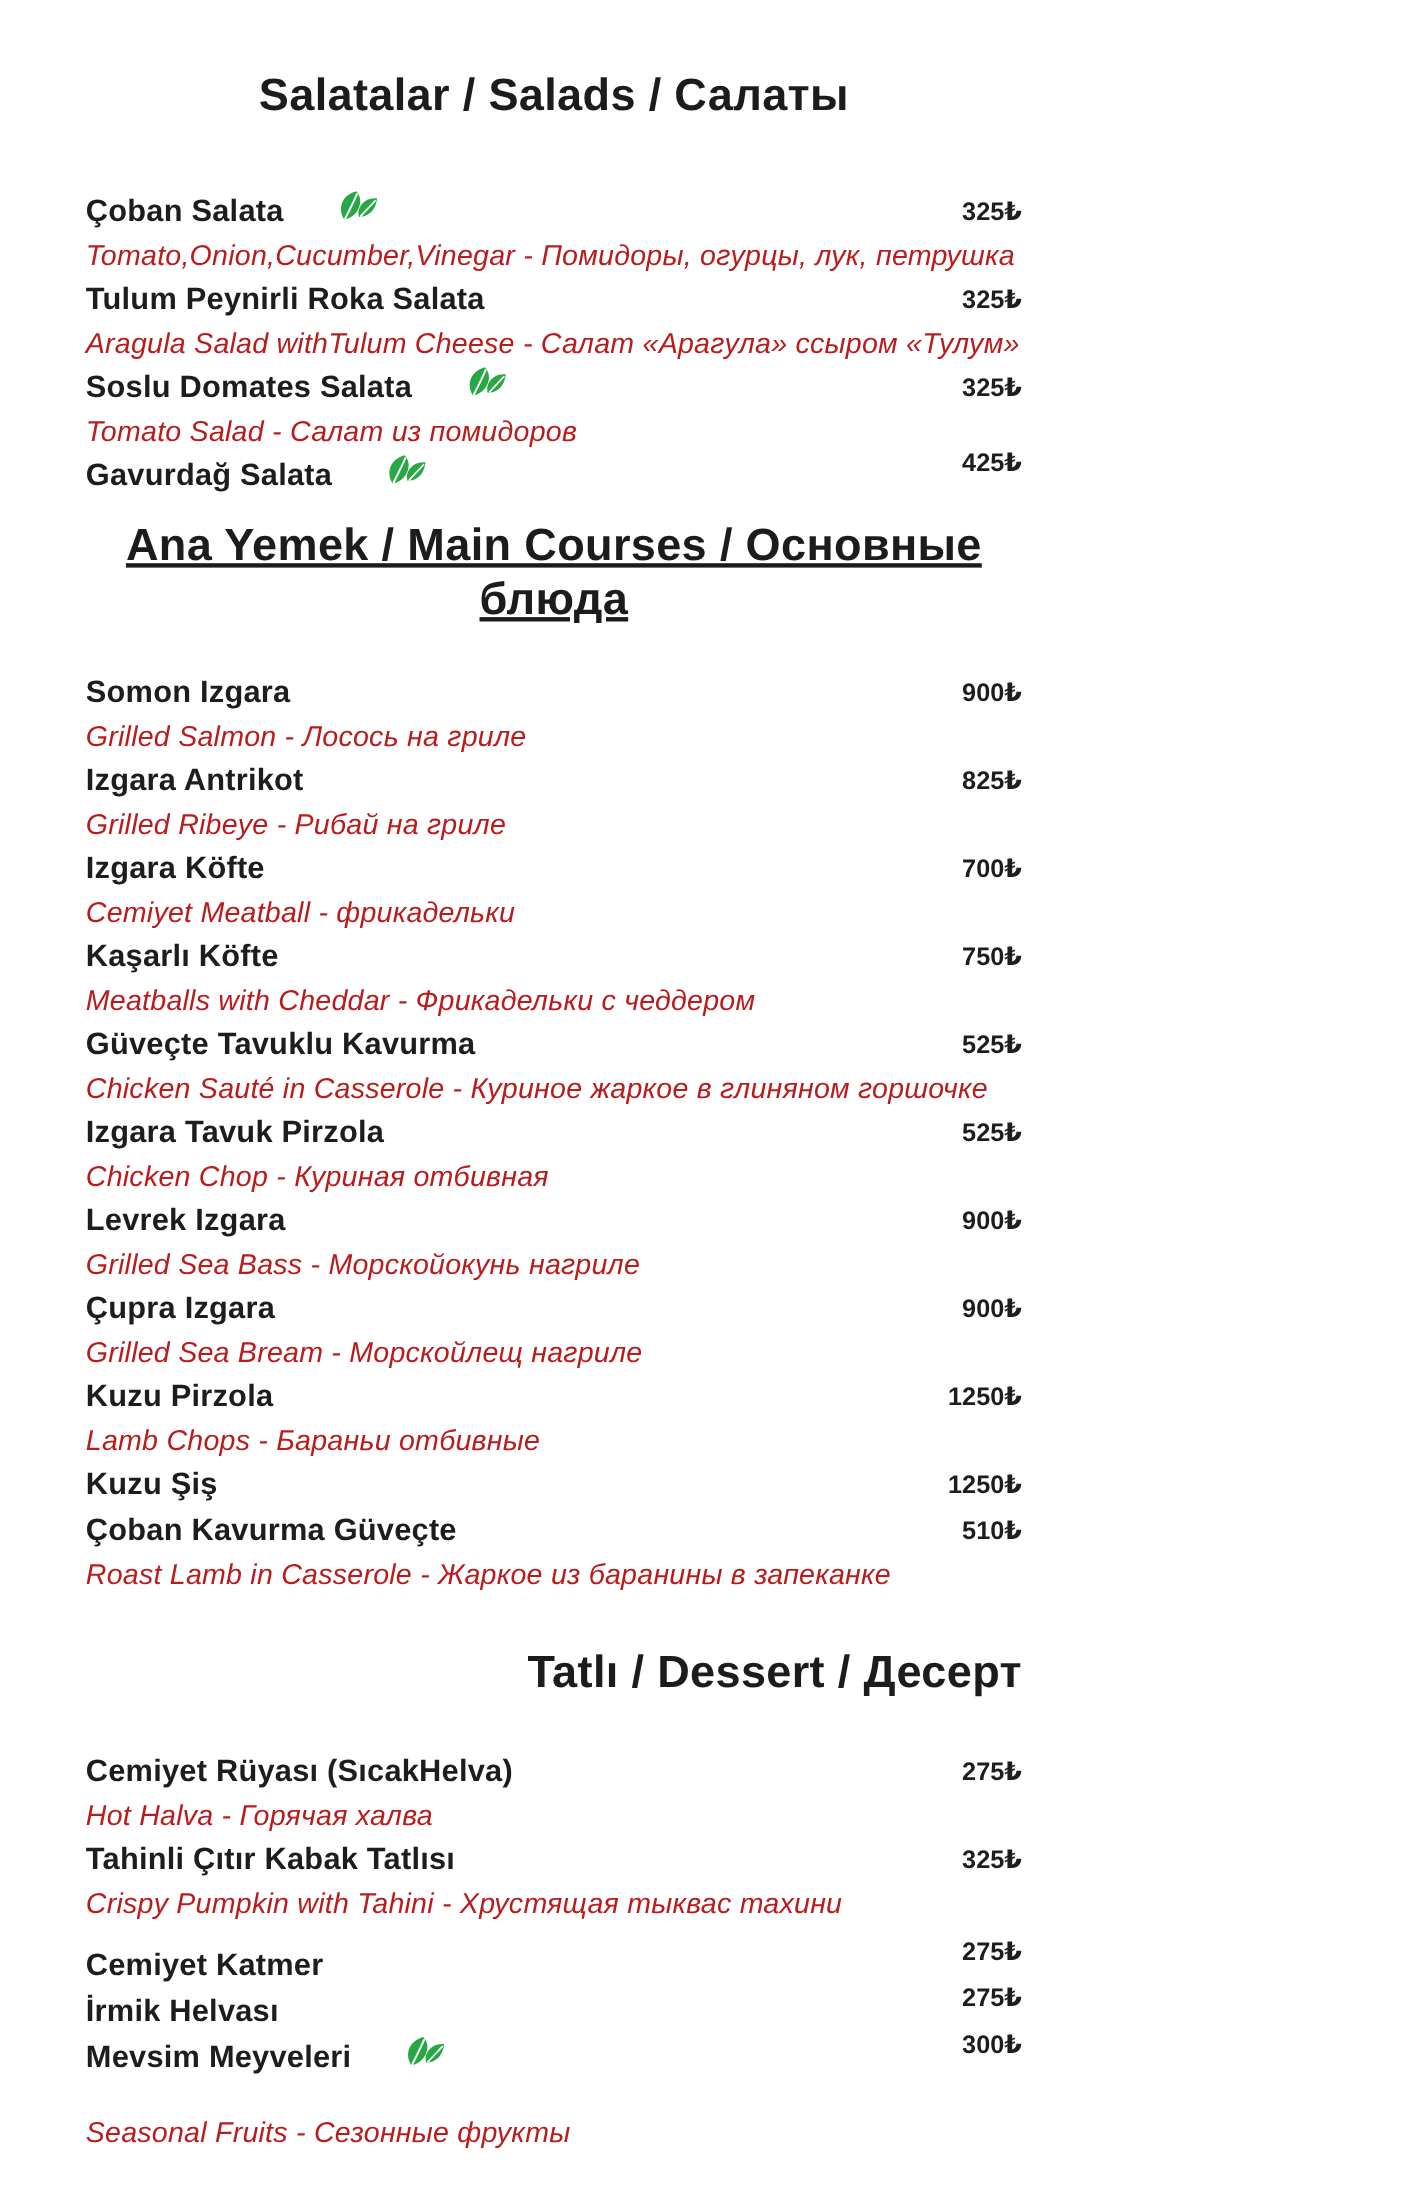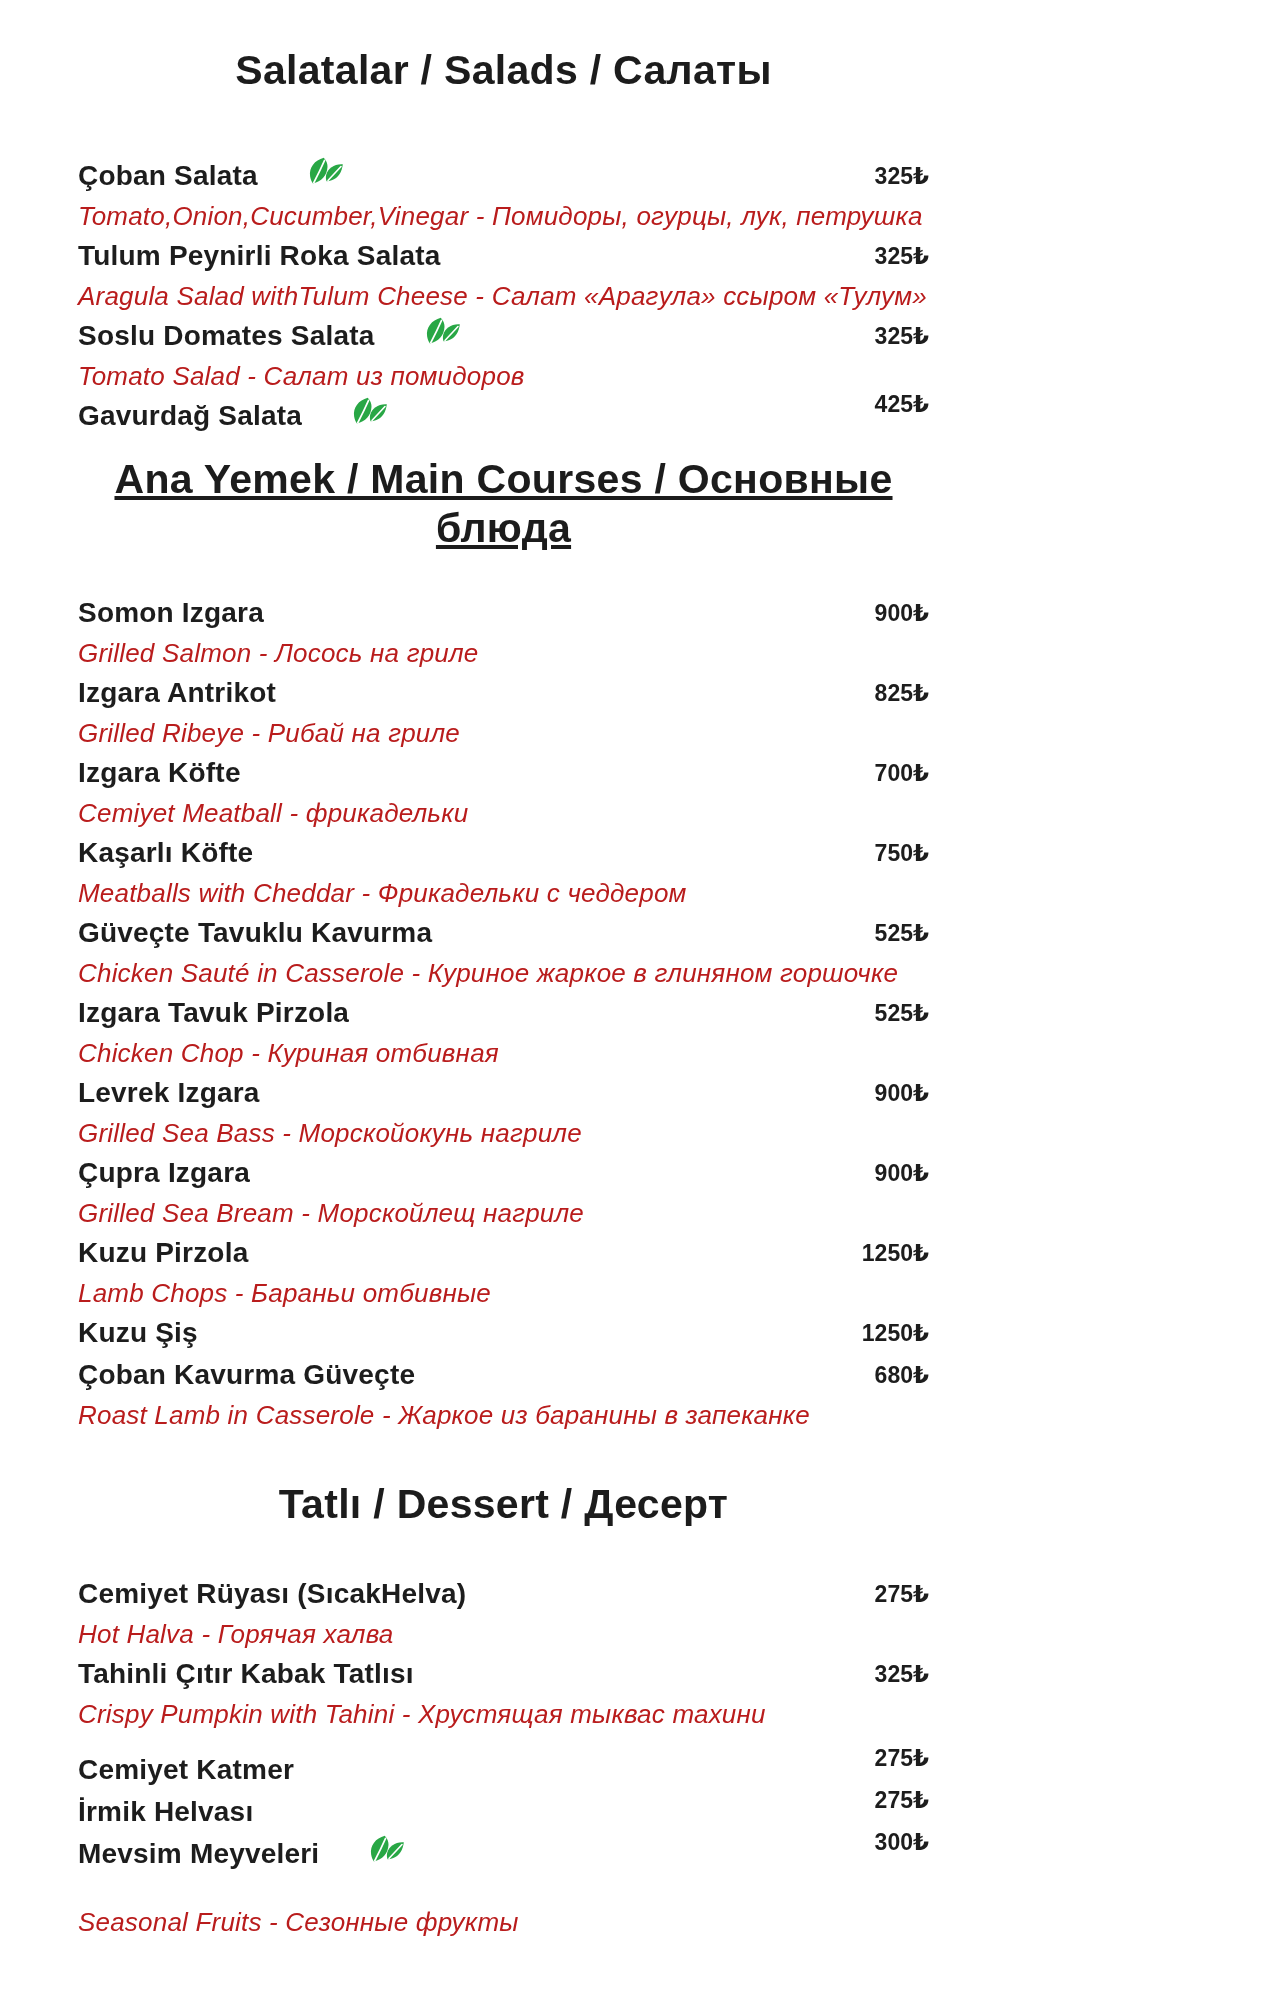--- a/index.html
+++ b/index.html
@@ -1,38 +1,38 @@
 <!DOCTYPE html>
 <html><head>
 <meta charset="utf-8">
 <style>
   html, body { margin: 0; padding: 0; background: #ffffff; }
   .page {
     position: relative;
     width: 1028px;
     height: 2000px;
     box-sizing: border-box;
-    padding: 46px 99px 0 78px;
+    padding: 62px 99px 0 78px;
     background: #ffffff;
     font-family: "Liberation Sans", "DejaVu Sans", sans-serif;
     color: #1d1d1d;
     overflow: hidden;
   }
   .menu-section { }
   .section-title {
     font-size: 41px;
     font-weight: 700;
     text-align: center;
     letter-spacing: 0.3px;
     color: #1c1c1c;
     line-height: 1.2;
   }
   .sec-0 .section-title { margin: 0 0 60px 0; }
   .sec-1 .section-title { margin: 18px 0 38px 0; text-decoration: underline; }
-  .sec-2 .section-title { margin: 46px 0 44px 0; }
+  .sec-2 .section-title { margin: 46px 0 44px 0; text-align: right; }
   .menu-item { }
   .menu-item.extra-top { margin-top: 16px; }
   .item-row {
     display: flex;
     align-items: center;
     line-height: 42px;
     min-height: 42px;
     gap: 34px;
   }
   .item-name {
@@ -221,21 +221,21 @@
       <span class="item-name">Kuzu Şiş</span>
 
       <span class="item-price">1250₺</span>
     </div>
   </div>
 
   <div class="menu-item">
     <div class="item-row">
       <span class="item-name">Çoban Kavurma Güveçte</span>
 
-      <span class="item-price">680₺</span>
+      <span class="item-price">510₺</span>
     </div>
     <div class="item-desc">Roast Lamb in Casserole - Жаркое из баранины в запеканке</div>
   </div>
 </div>
   </section>
 
   <section class="menu-section sec-2">
     <h2 class="section-title">Tatlı / Dessert / Десерт</h2>
     <div class="section-items">
   <div class="menu-item">

